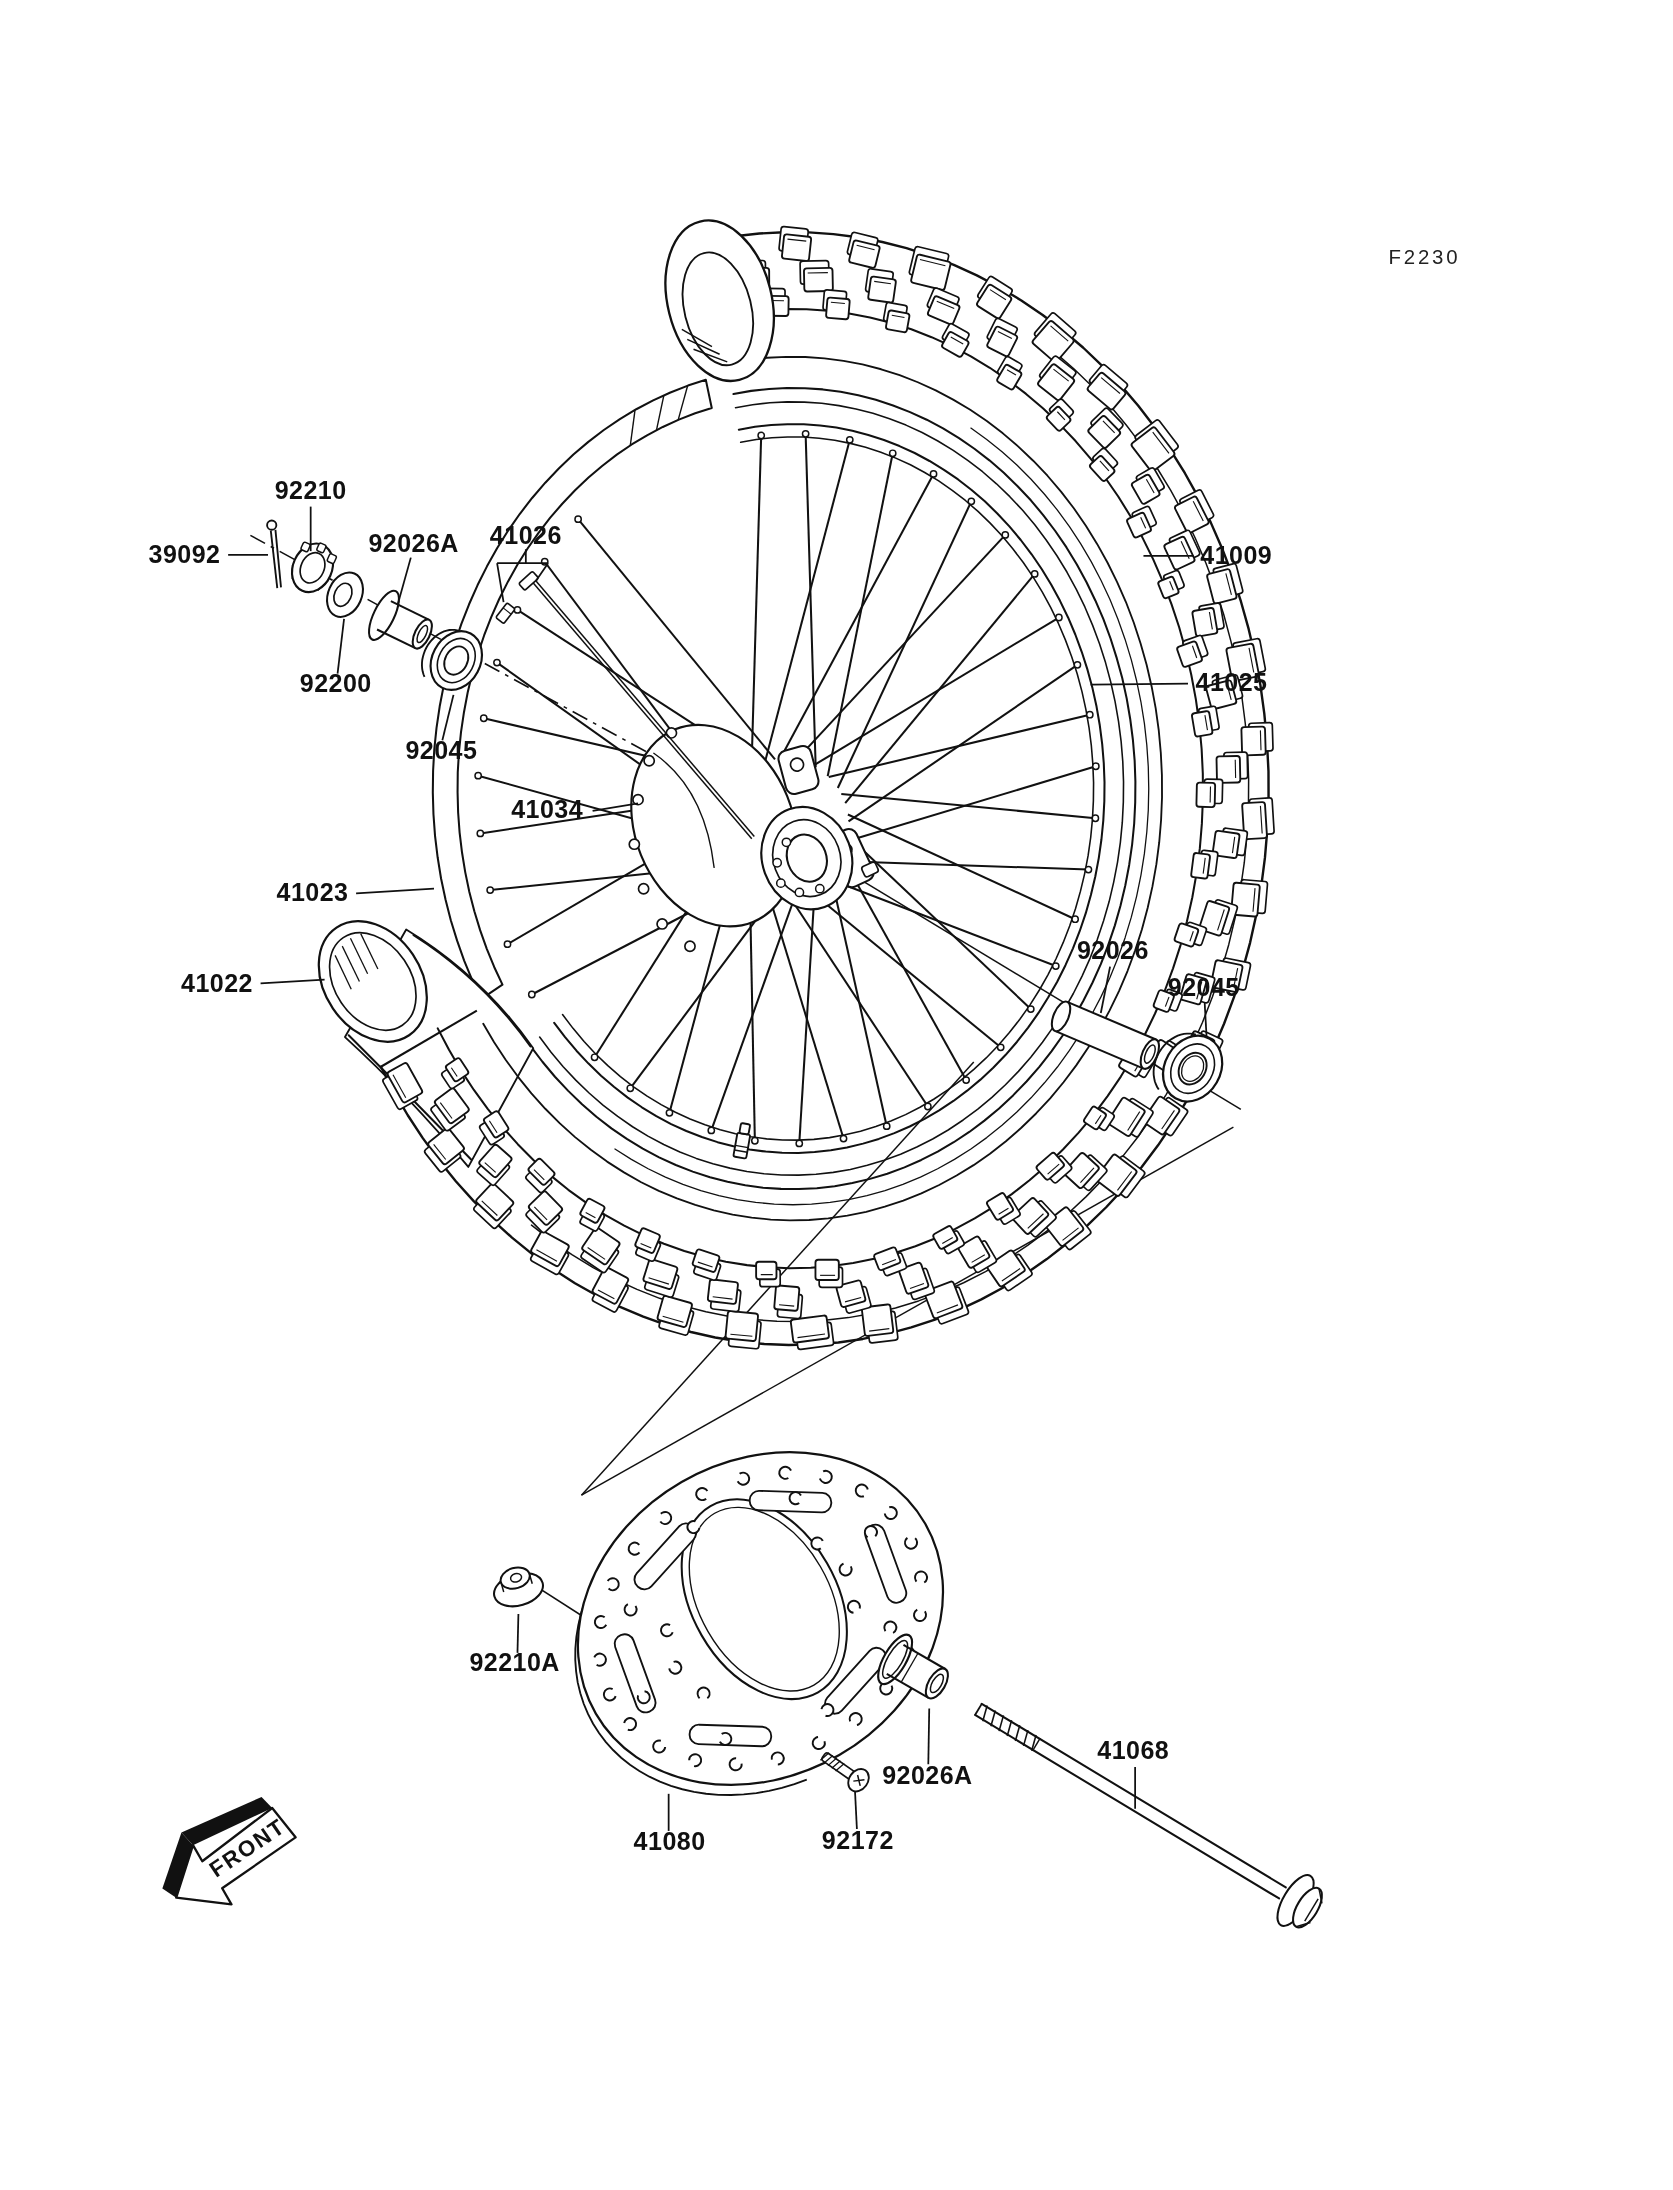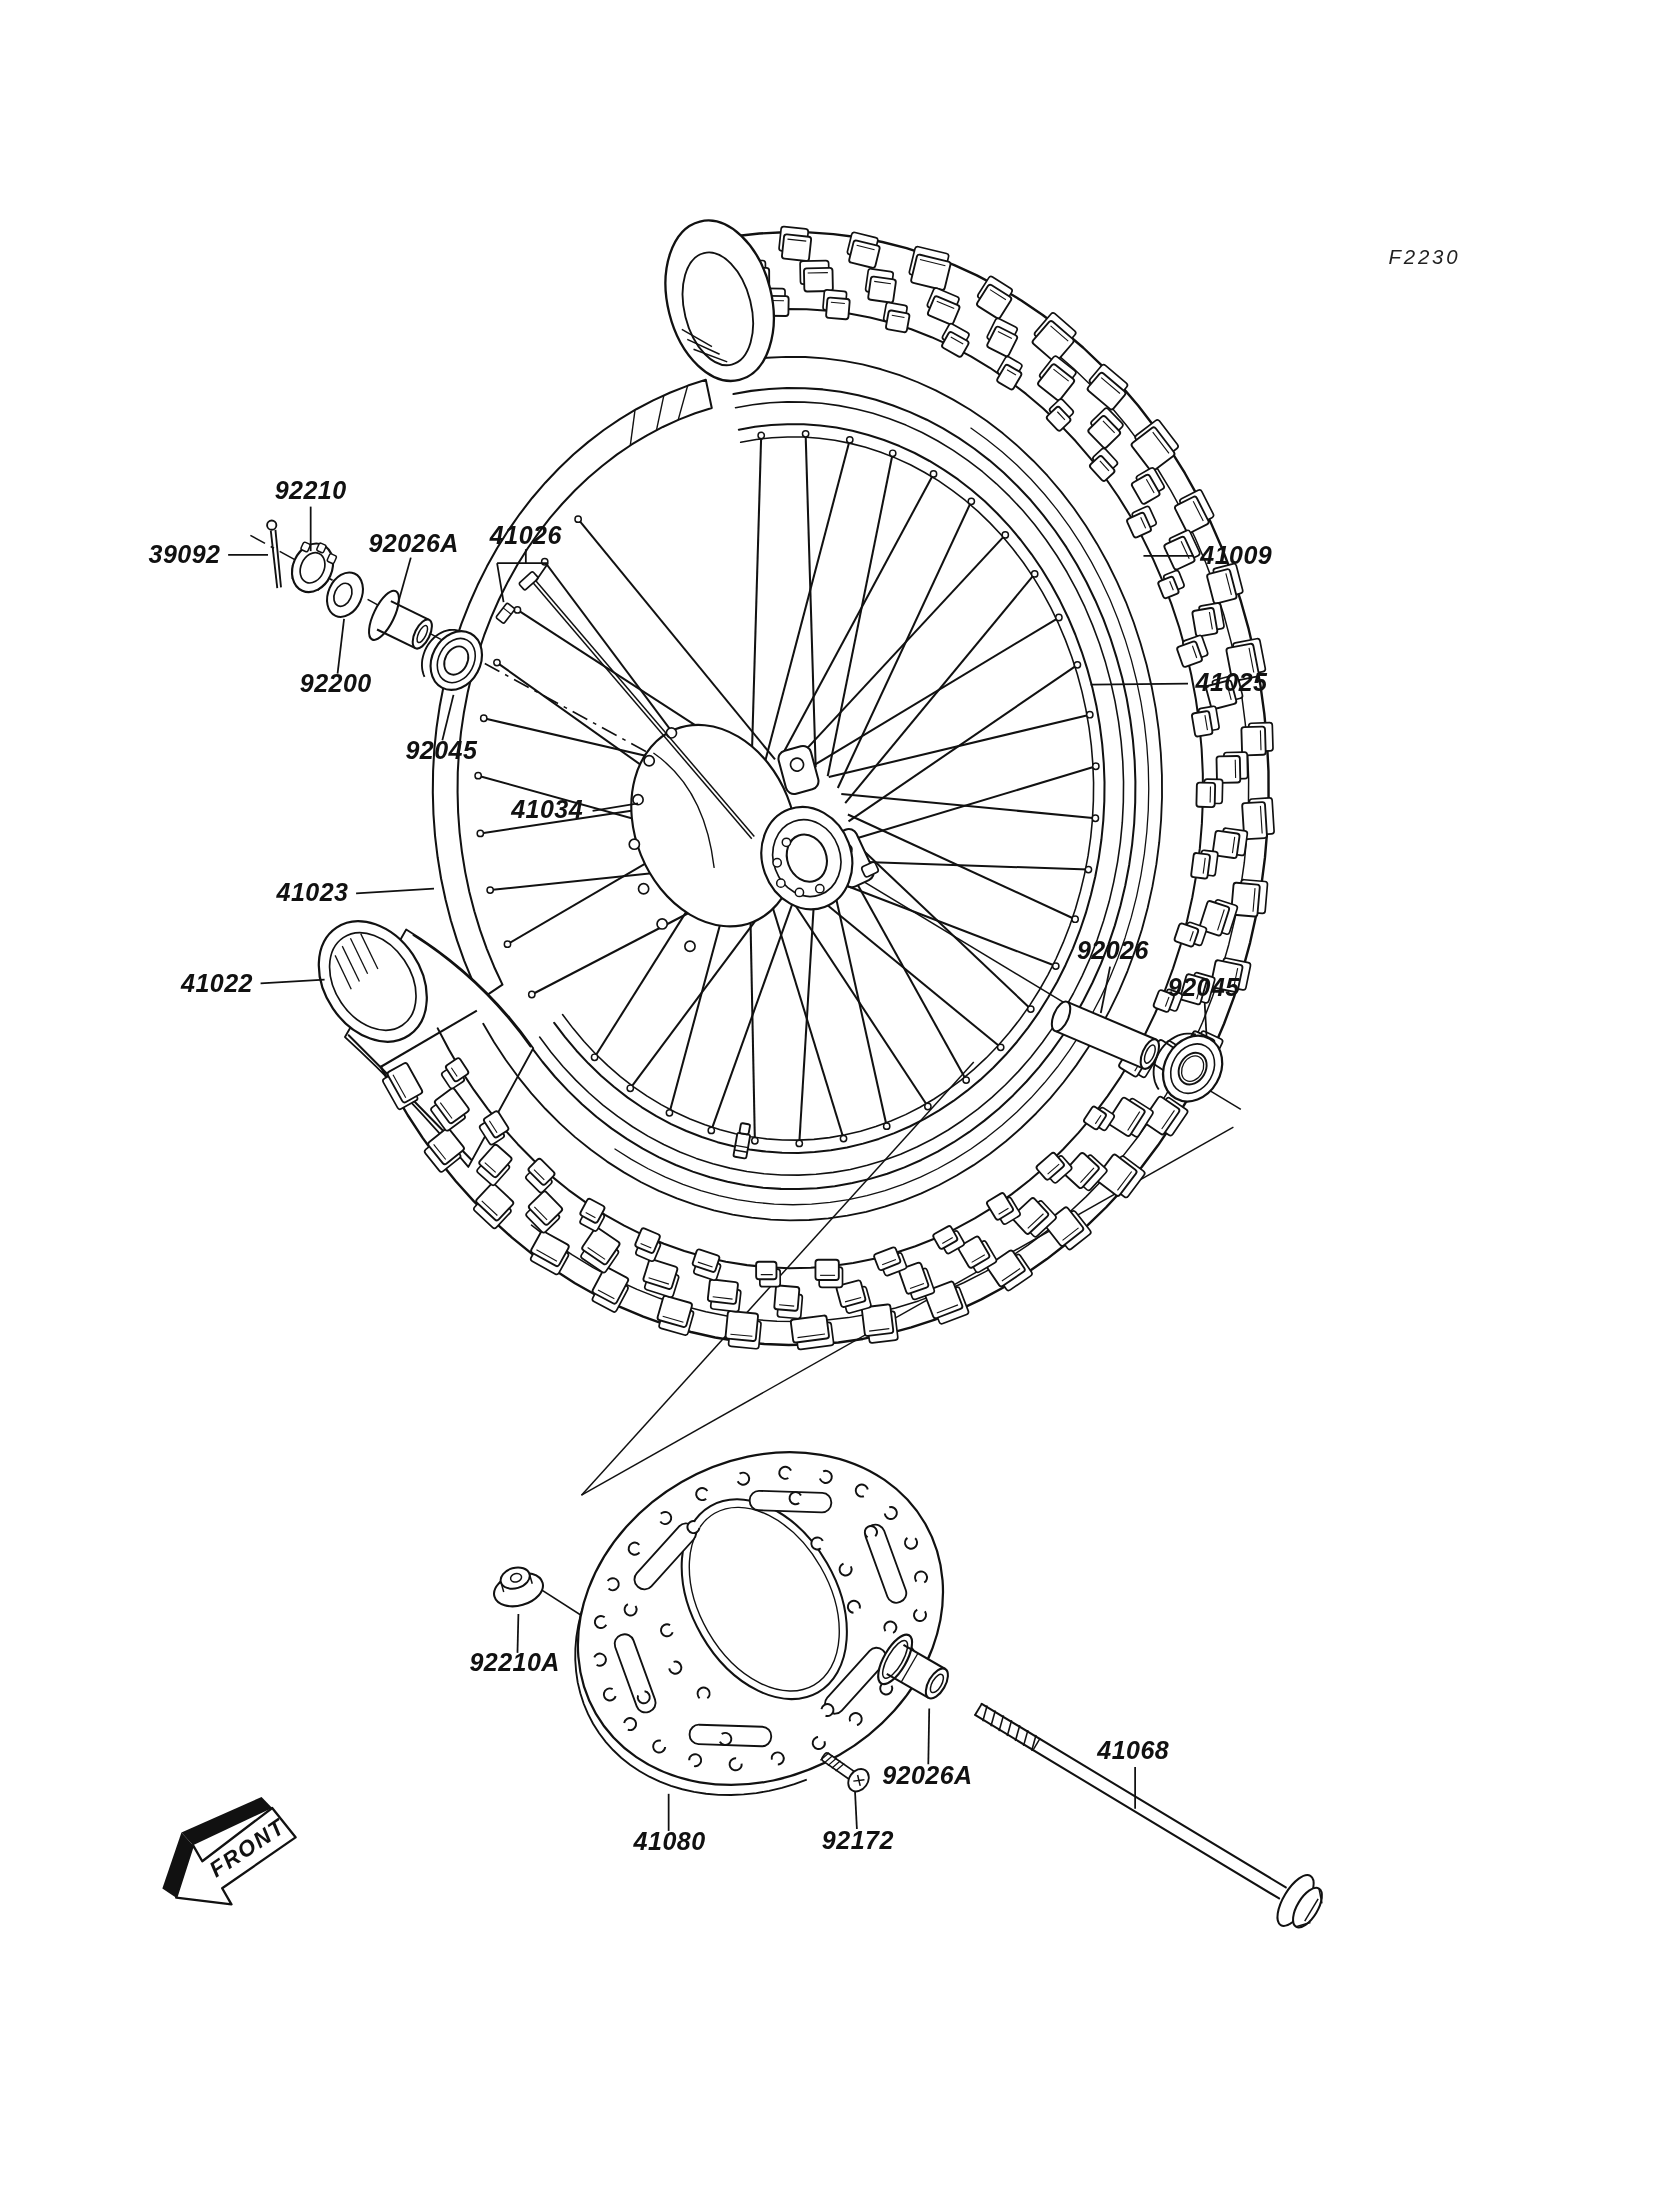--- a/index.html
+++ b/index.html
@@ -1,16 +1,16 @@
 <!DOCTYPE html>
 <html style="font-size:15px"><head>
 <meta charset="utf-8">
 <style>
   html,body{margin:0;padding:0;background:#ffffff;}
-  .page{position:relative;width:1605px;height:2191px;background:#ffffff;overflow:hidden;font-style:italic;}
+  .page{position:relative;width:1605px;height:2191px;background:#ffffff;overflow:hidden;}
   svg{display:block;}
   .callout{font-family:"Liberation Sans",sans-serif;font-size:27px;font-weight:bold;fill:#111;letter-spacing:.5px;}
   .figcode{font-family:"Liberation Sans",sans-serif;font-size:22px;font-weight:normal;fill:#222;letter-spacing:3px;}
   .frontlabel{font-family:"Liberation Sans",sans-serif;font-size:24px;font-weight:bold;fill:#111;letter-spacing:2px;}
   .leader{stroke:#111;stroke-width:1.9;fill:none;}
 </style>
 </head>
 <body>
 
 <div class="page">

